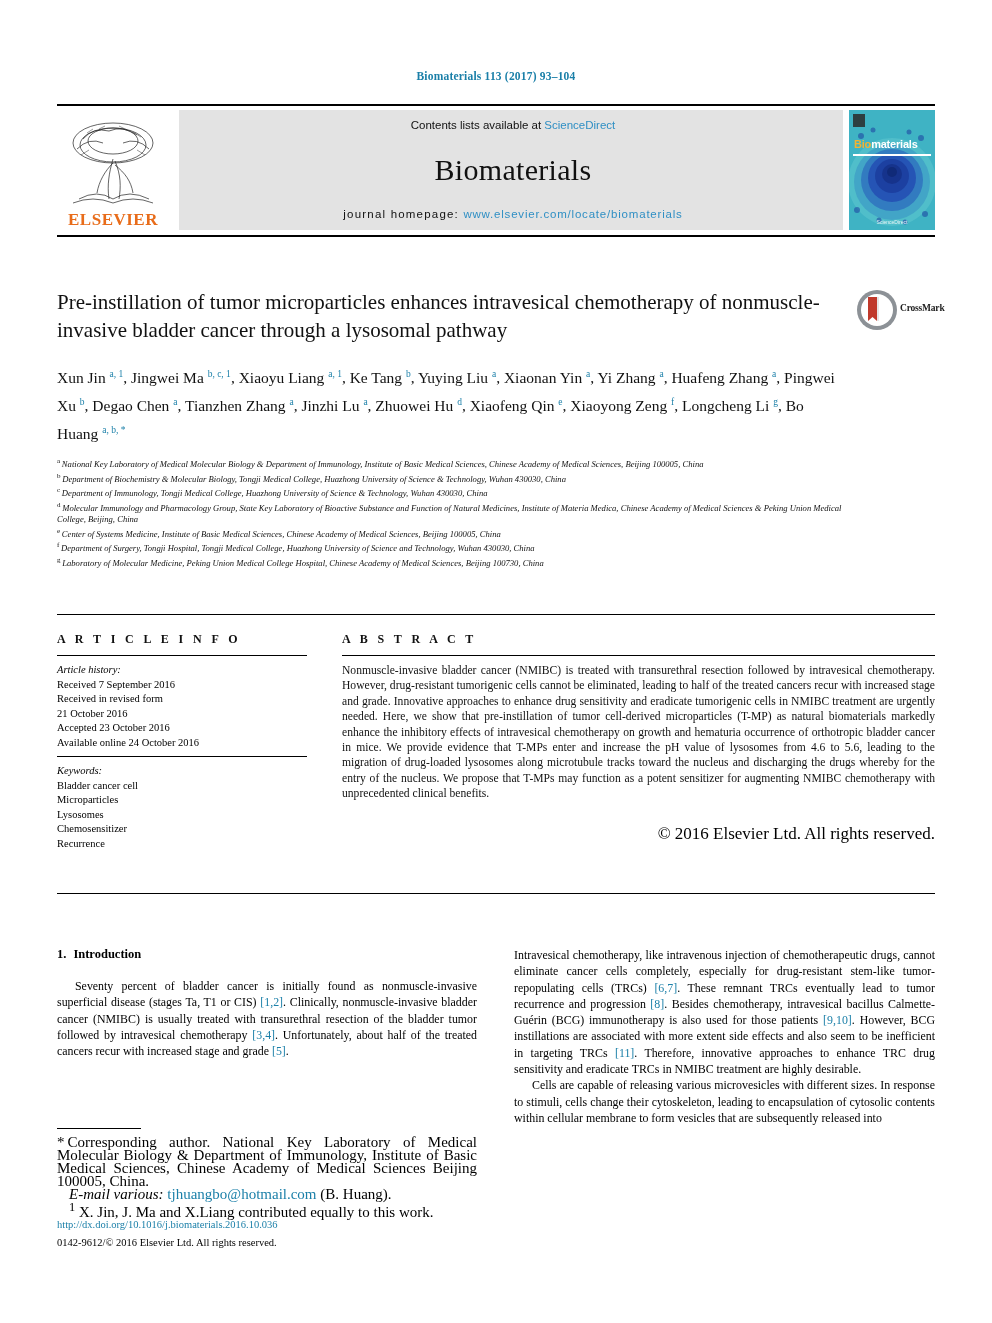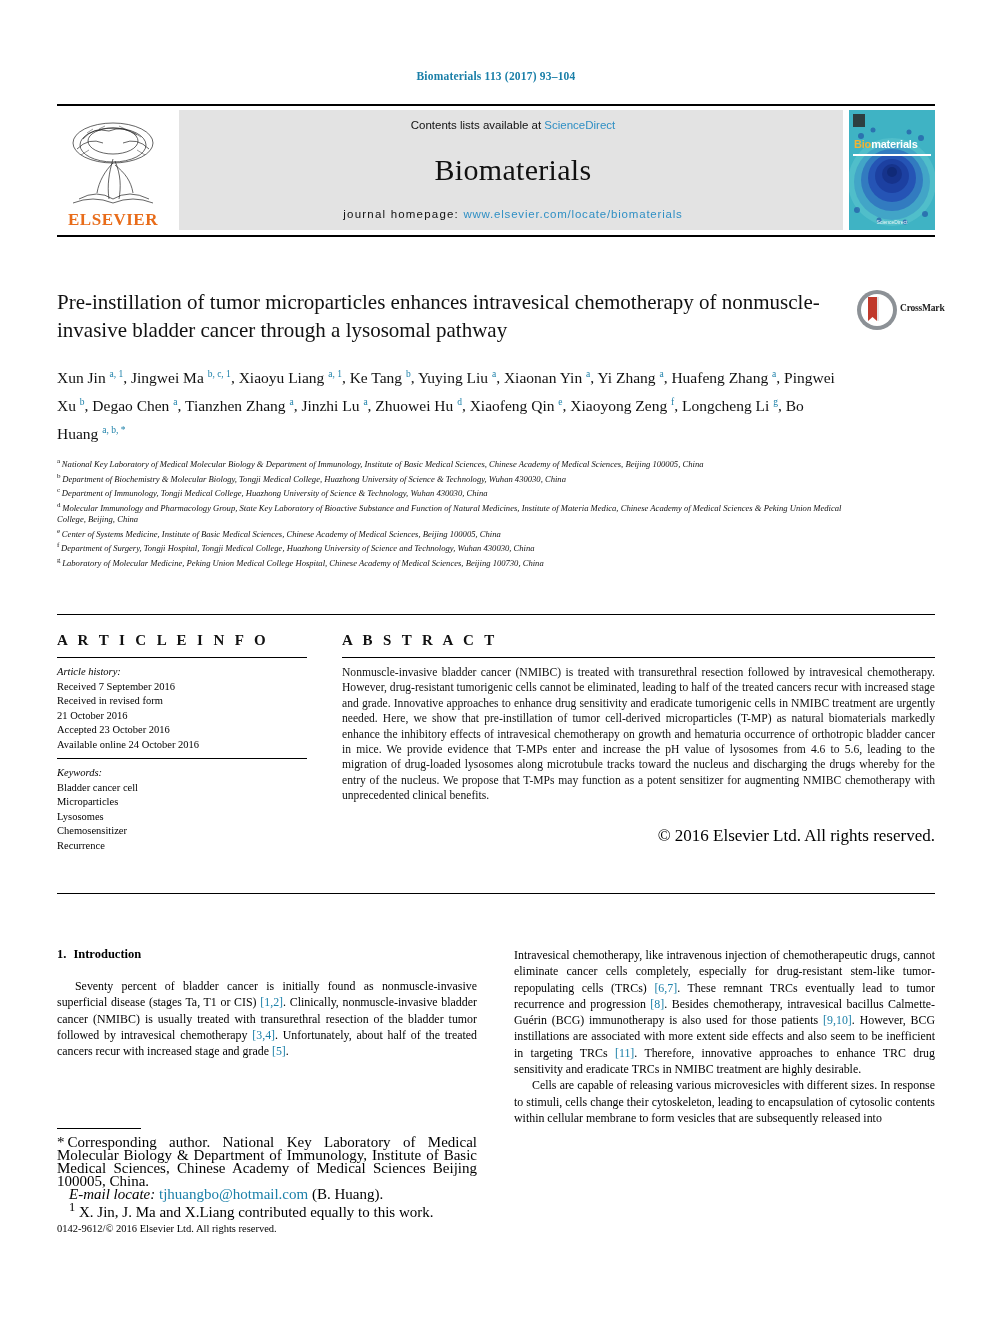--- a/index.html
+++ b/index.html
@@ -94,21 +94,21 @@
     font-family:"Liberation Serif", serif; color:#222; letter-spacing:-.2px;
   }
 
   
   .rule-top { position:absolute; top:614px; left:57px; width:878px; height:1px; background:#000; }
 
   .info-col { position:absolute; top:632px; left:57px; width:250px; }
   .abs-col  { position:absolute; top:632px; left:342px; width:593px; }
 
   .sect-head {
-    font-size:15px; font-weight:bold; letter-spacing:3.4px;
+    font-size:12px; font-weight:bold; letter-spacing:3.4px;
     font-family:"Liberation Serif", serif; color:#111; margin-bottom:8px;
   }
   .hr-thin { height:1px; background:#000; margin:5px 0 7px 0; }
 
   .ai-label { font-style:italic; font-size:10.5px; line-height:14.5px; }
   .ai-line  { font-size:10.5px; line-height:14.5px; }
   .hr-kw { height:1px; background:#000; margin:6px 0 7px 0; }
 
   .abstract-text {
     font-size:11.6px; line-height:15.4px; text-align:justify;
@@ -297,27 +297,28 @@
     <p class="para cont" id="intro-right">Intravesical chemotherapy, like intravenous injection of chemotherapeutic drugs, cannot eliminate cancer cells completely, especially for drug-resistant stem-like tumor-repopulating cells (TRCs) <span class="cite">[6,7]</span>. These remnant TRCs eventually lead to tumor recurrence and progression <span class="cite">[8]</span>. Besides chemotherapy, intravesical bacillus Calmette-Guérin (BCG) immunotherapy is also used for those patients <span class="cite">[9,10]</span>. However, BCG instillations are associated with more extent side effects and also seem to be inefficient in targeting TRCs <span class="cite">[11]</span>. Therefore, innovative approaches to enhance TRC drug sensitivity and eradicate TRCs in NMIBC treatment are highly desirable.</p>
     <p class="para">Cells are capable of releasing various microvesicles with different sizes. In response to stimuli, cells change their cytoskeleton, leading to encapsulation of cytosolic contents within cellular membrane to form vesicles that are subsequently released into</p>
   </div>
 
   <div class="footnotes">
     <div class="fn-rule"></div>
     <div class="fn">
       <span class="fn-mark">*</span><span>Corresponding author. National Key Laboratory of Medical Molecular Biology &amp; Department of Immunology, Institute of Basic Medical Sciences, Chinese Academy of Medical Sciences Beijing 100005, China.</span>
     </div>
     <div class="fn fn-ind">
-      <span class="em">E-mail locate:</span>
+      <span class="em">E-mail various:</span>
       <span class="mail">tjhuangbo@hotmail.com</span>
       <span>(B. Huang).</span>
     </div>
     <div class="fn fn-ind">
       <sup>1</sup>
       <span>X. Jin, J. Ma and X.Liang contributed equally to this work.</span>
     </div>
   </div>
 
   <div class="doi-block">
+    <span class="doi-link">http://dx.doi.org/10.1016/j.biomaterials.2016.10.036</span>
     <span class="issn">0142-9612/© 2016 Elsevier Ltd. All rights reserved.</span>
   </div>
 
 </div>
 
 </body></html>

